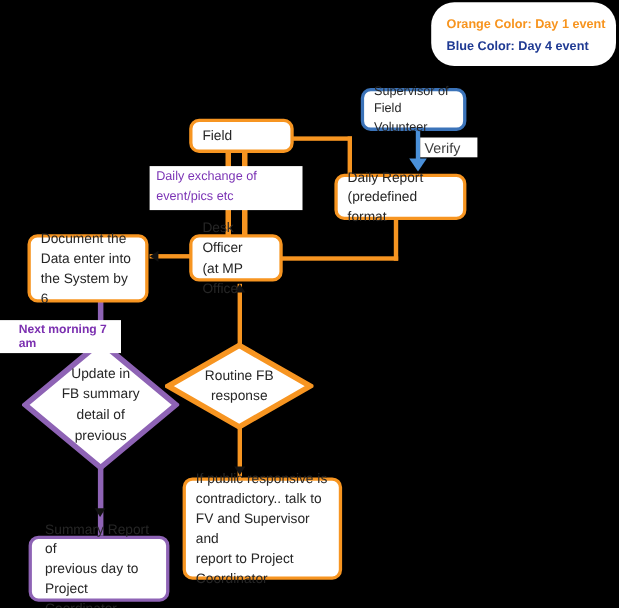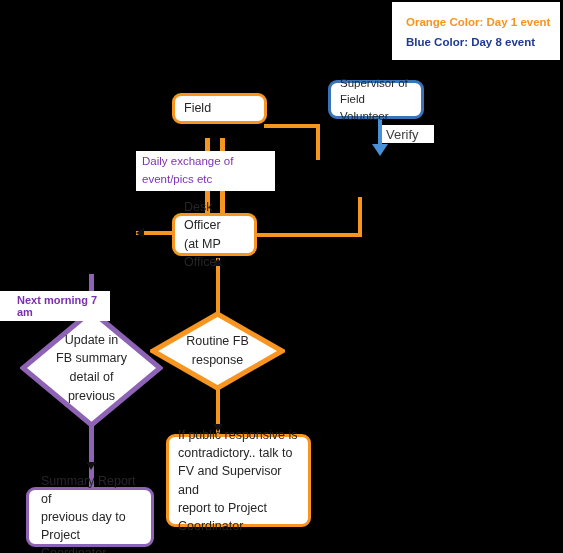--- a/index.html
+++ b/index.html
@@ -128,23 +128,23 @@
   .arrow.left-o  { border-top: 5px solid transparent; border-bottom: 5px solid transparent; border-right: 8px solid #111111; }
   .arrow.up-o    { border-left: 5px solid transparent; border-right: 5px solid transparent; border-bottom: 8px solid #111111; }
   .arrow.down-o  { border-left: 5px solid transparent; border-right: 5px solid transparent; border-top: 8px solid #111111; }
   .arrow.down-p  { border-left: 5px solid transparent; border-right: 5px solid transparent; border-top: 8px solid #111111; }
 </style>
 </head>
 <body>
 
 <div id="canvas">
 
-  <div id="legend" style="left:392px; top:2px; width:168px; height:58px;">
+  <div id="legend" style="left:392px; top:2px; width:168px; height:58px;border-radius:21px;">
     <div class="lrow" style="color:#F7941E;">Orange Color: Day 1 event</div>
-    <div class="lrow" style="color:#1F3A93;">Blue Color: Day 8 event</div>
+    <div class="lrow" style="color:#1F3A93;">Blue Color: Day 4 event</div>
   </div>
 
   <div class="conn o" style="left:264px; top:124px; width:56px; height:4px;"></div>
   <div class="conn o" style="left:316px; top:124px; width:4px; height:36px;"></div>
 
   <div class="conn b" style="left:378px; top:116px; width:4px; height:32px;"></div>
   <div class="arrow down-b" style="left:372px; top:144px;"></div>
 
   <div class="conn o" style="left:358px; top:197px; width:4px; height:40px;"></div>
   <div class="conn o" style="left:256px; top:233px; width:106px; height:4px;"></div>
@@ -180,35 +180,44 @@
   <div class="diamond" style="left:20px; top:308px; width:143px; height:120px;">
     <svg class="shape" viewBox="0 0 143 120" preserveAspectRatio="none">
       <polygon points="71.5,3 140,60 71.5,117 3,60" fill="#ffffff" stroke="#8E63B5" stroke-width="5"></polygon>
     </svg>
     <div class="dlabel">Update in
 FB summary
 detail of
 previous</div>
   </div>
 
-  <div class="node orange" style="left:172px; top:93px; width:95px; height:31px;align-items:center;">
+  <div class="node orange" style="left:172px; top:108px; width:95px; height:31px;align-items:center;">
     <span class="txt">Field</span>
   </div>
 
   <div class="node blue" style="left:328px; top:80px; width:96px; height:39px; font-size:11.5px;justify-content:center;">
     <span class="txt">Supervisor of
 Field Volunteer</span>
   </div>
 
+  <div class="node orange" style="left:304px; top:158px; width:120px; height:42px;">
+    <span class="txt">Daily Report
+(predefined format</span>
+  </div>
 
   <div class="node orange" style="left:172px; top:213px; width:85px; height:43px;">
     <span class="txt">Desk Officer
 (at MP Office</span>
   </div>
 
+  <div class="node orange" style="left:25px; top:213px; width:110px; height:62px;">
+    <span class="txt">Document the
+Data enter into
+the System by 6</span>
+  </div>
 
   <div class="node orange" style="left:166px; top:434px; width:145px; height:93px;">
     <span class="txt">If public responsive is
 contradictory.. talk to
 FV and Supervisor and
 report to Project
 Coordinator</span>
   </div>
 
   <div class="node purple" style="left:26px; top:487px; width:128px; height:60px;padding-left:12px;">

